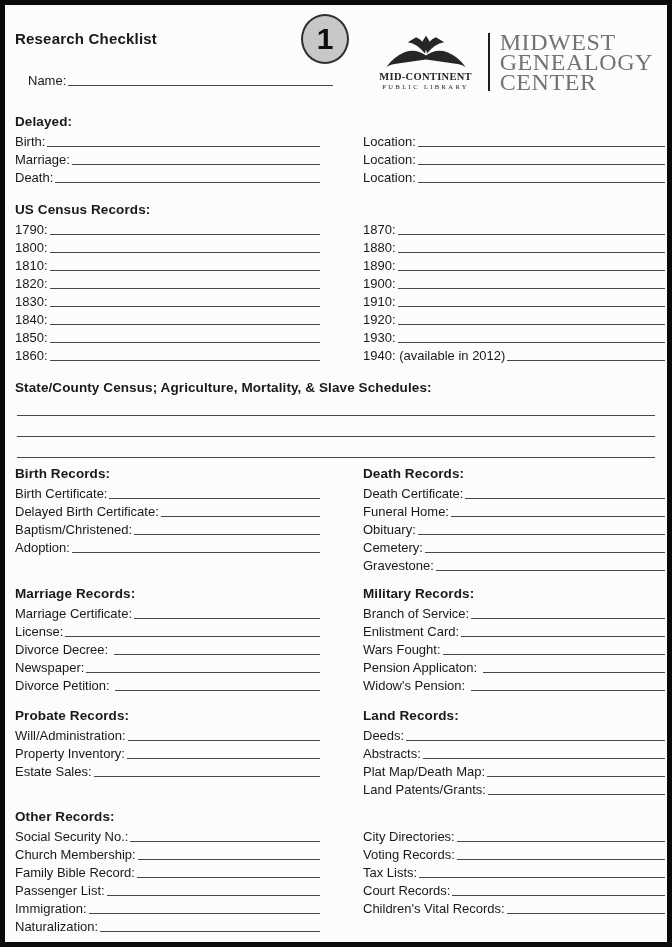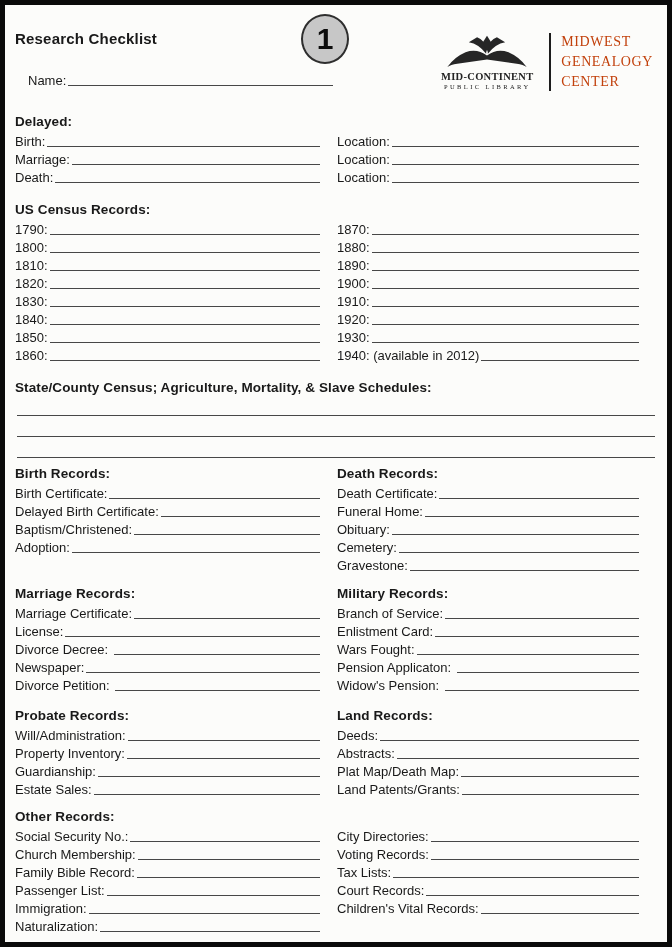--- a/index.html
+++ b/index.html
@@ -19,30 +19,30 @@
     justify-content:center;font-size:30px;font-weight:700;color:#0d0d0d;
   }
   .logo{position:absolute;right:2px;top:2px;display:flex;align-items:center;gap:10px;}
   .logo-left{width:104px;text-align:center;color:#232323;}
   .logo-left svg{width:88px;height:38px;display:block;margin:0 auto;}
   .logo-lib{font-family:"Liberation Serif",serif;font-weight:700;font-size:10.5px;
     letter-spacing:0.3px;margin-top:-1px;white-space:nowrap;}
   .logo-sub{font-family:"Liberation Serif",serif;font-size:6.5px;letter-spacing:2.4px;
     margin-top:1px;white-space:nowrap;}
   .logo-divider{width:2px;height:58px;background:#1c1c1c;}
-  .logo-name{font-family:"Liberation Serif",serif;font-size:14px;line-height:20px;
-    letter-spacing:0.6px;color:#c2410c;}
+  .logo-name{font-family:"Liberation Serif",serif;font-size:24px;line-height:20px;
+    letter-spacing:0.6px;color:#737373;}
   
   .row{display:flex;align-items:flex-end;height:18px;font-size:13px;}
   .lbl{white-space:pre;}
   .line{flex:1;border-bottom:1.4px solid #474747;margin:0 0 2px 2px;min-width:8px;}
   .name-row{position:absolute;left:13px;top:40px;width:305px;}
   
   h2{font-size:13.5px;font-weight:700;margin:0 0 2px 0;letter-spacing:0.1px;}
-  .grid2{display:grid;grid-template-columns:305px 302px;column-gap:17px;}
+  .grid2{display:grid;grid-template-columns:305px 302px;column-gap:43px;}
   .sec-vitals{margin-top:4px;}
   .sec-census{margin-top:17px;}
   .sec-state{margin-top:17px;}
   .tall .row{height:21px;}
   .sec-bd{margin-top:6px;}
   .sec-mm{margin-top:13px;}
   .sec-pl{margin-top:15px;}
   .sec-other{margin-top:12px;}
 </style>
 </head>
@@ -317,24 +317,20 @@
         <div>
             <div class="row">
               <span class="lbl">Will/Administration:</span>
               <span class="line"></span>
             </div>
             <div class="row">
               <span class="lbl">Property Inventory:</span>
               <span class="line"></span>
             </div>
             <div class="row">
-              <span class="lbl">Guardianship:</span>
-              <span class="line"></span>
-            </div>
-            <div class="row">
               <span class="lbl">Estate Sales:</span>
               <span class="line"></span>
             </div>
           </div>
       </div>
       <div>
         <h2>Land Records:</h2>
         <div>
             <div class="row">
               <span class="lbl">Deeds:</span>

